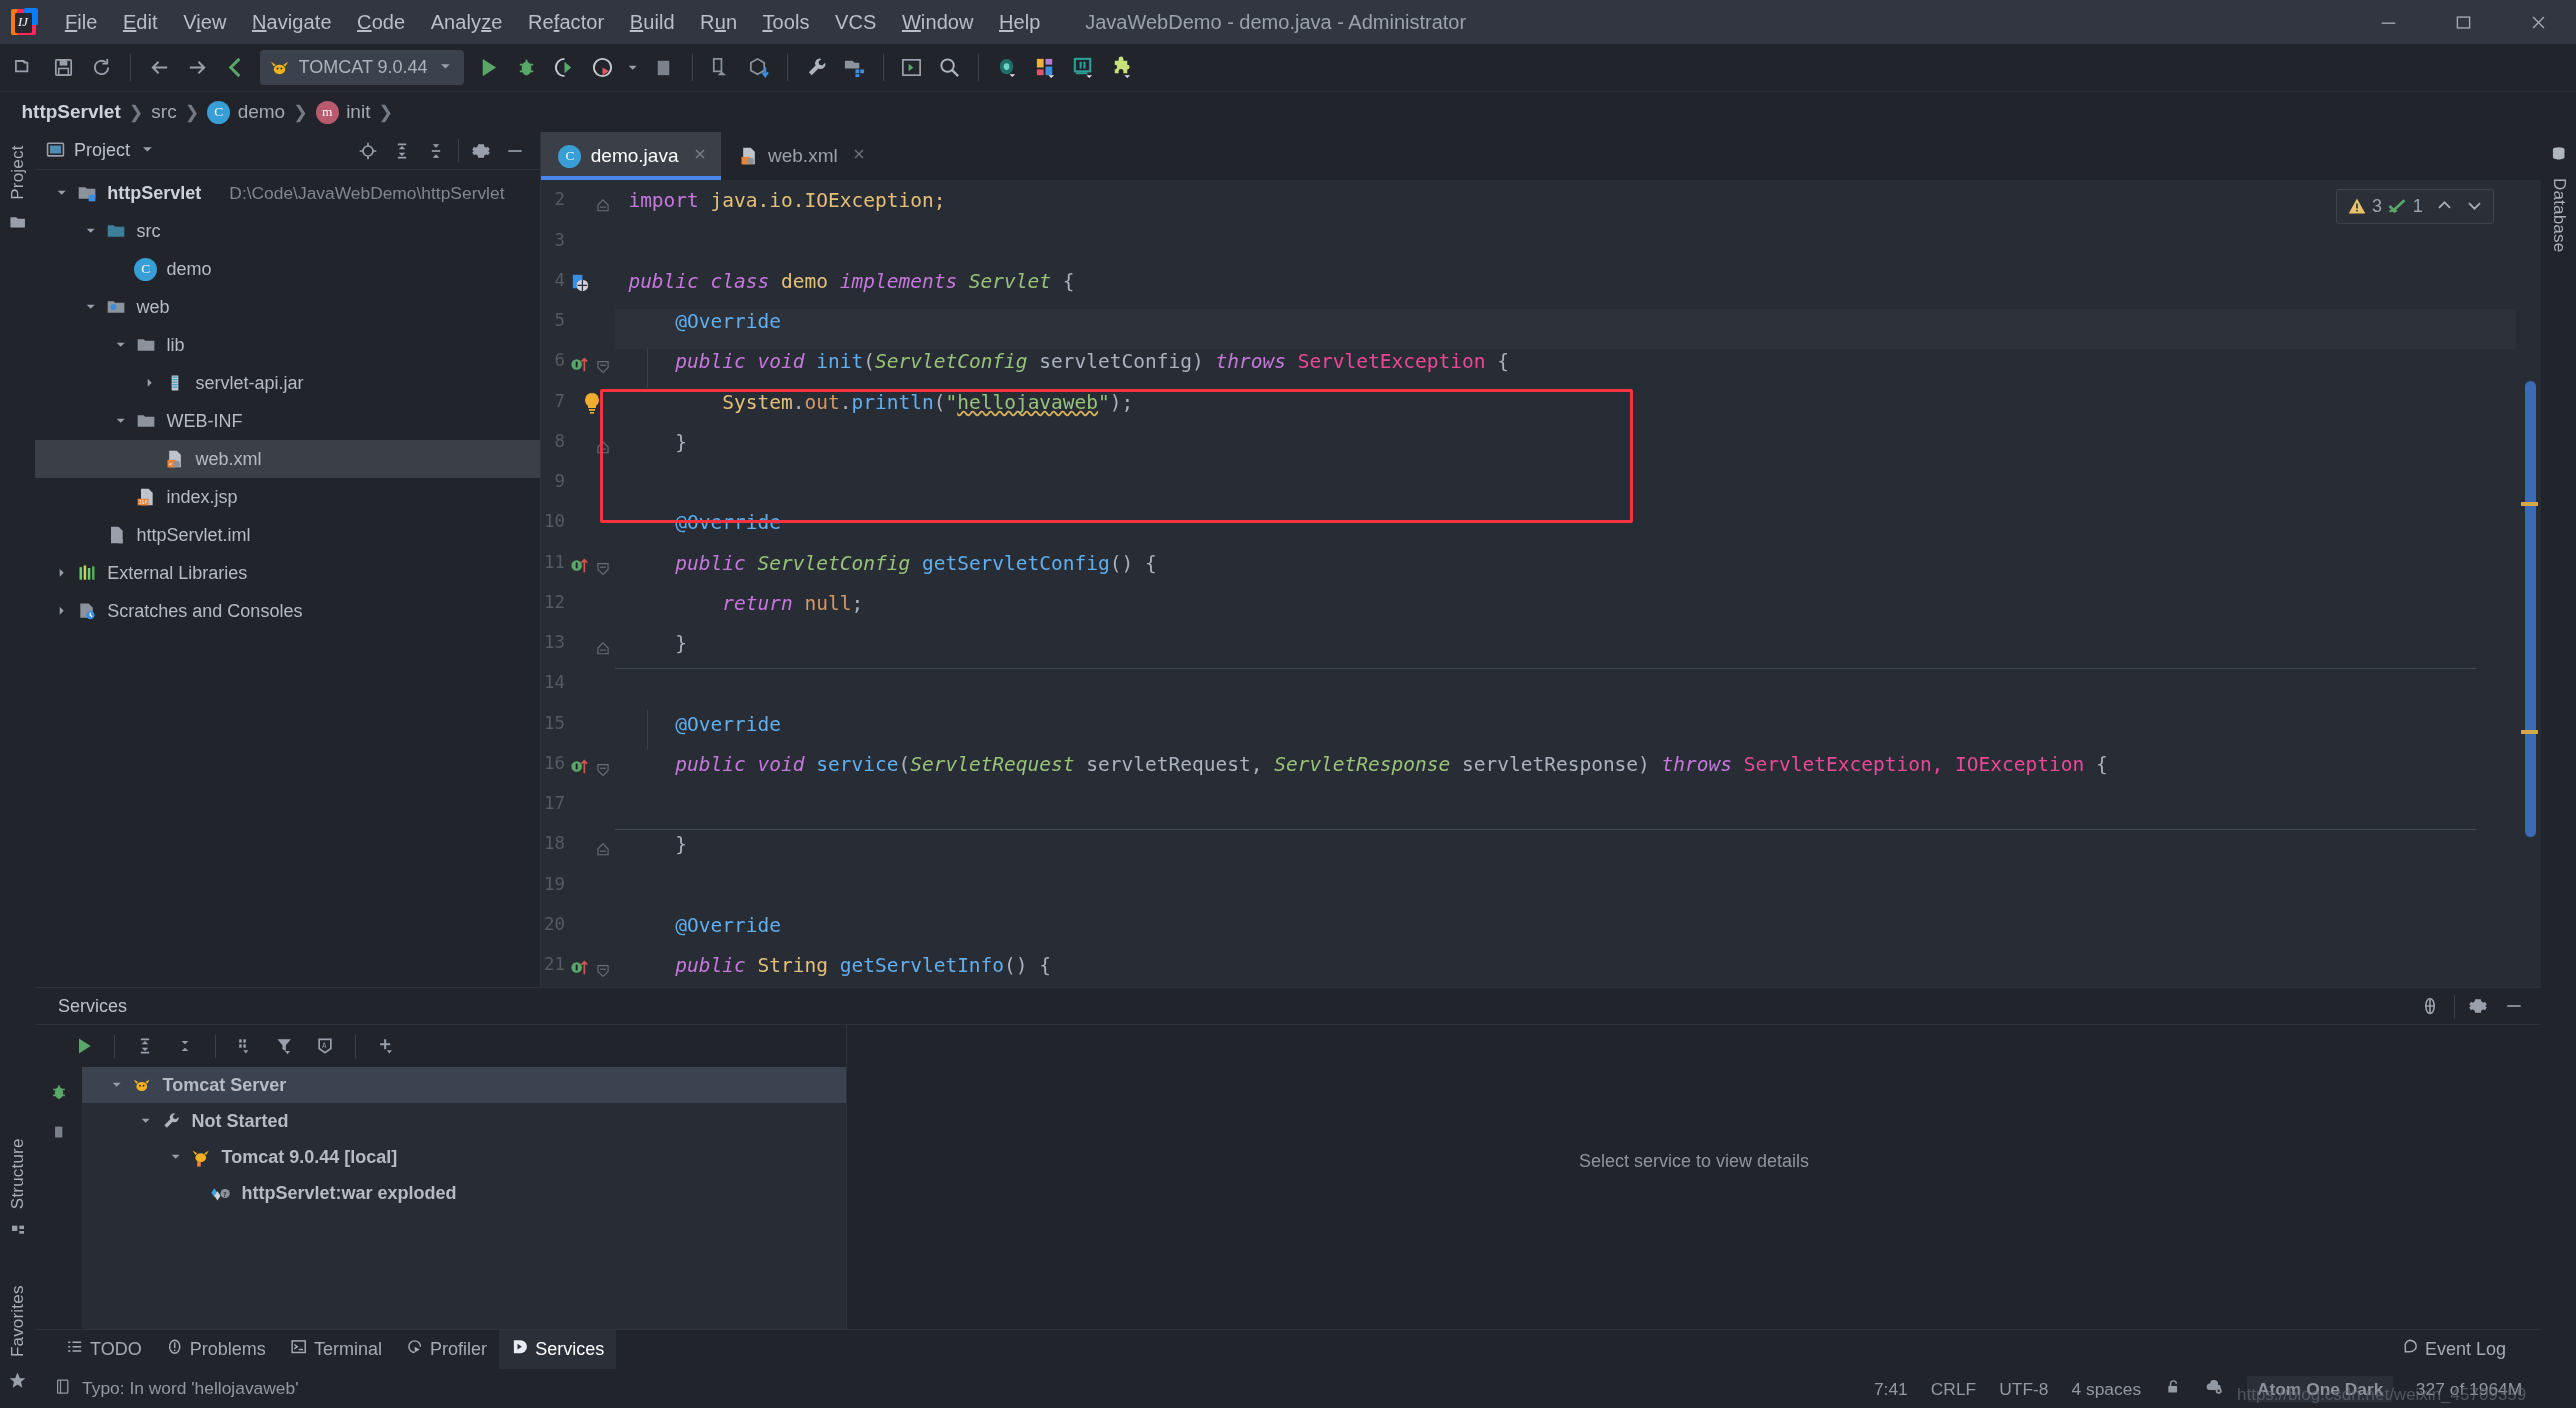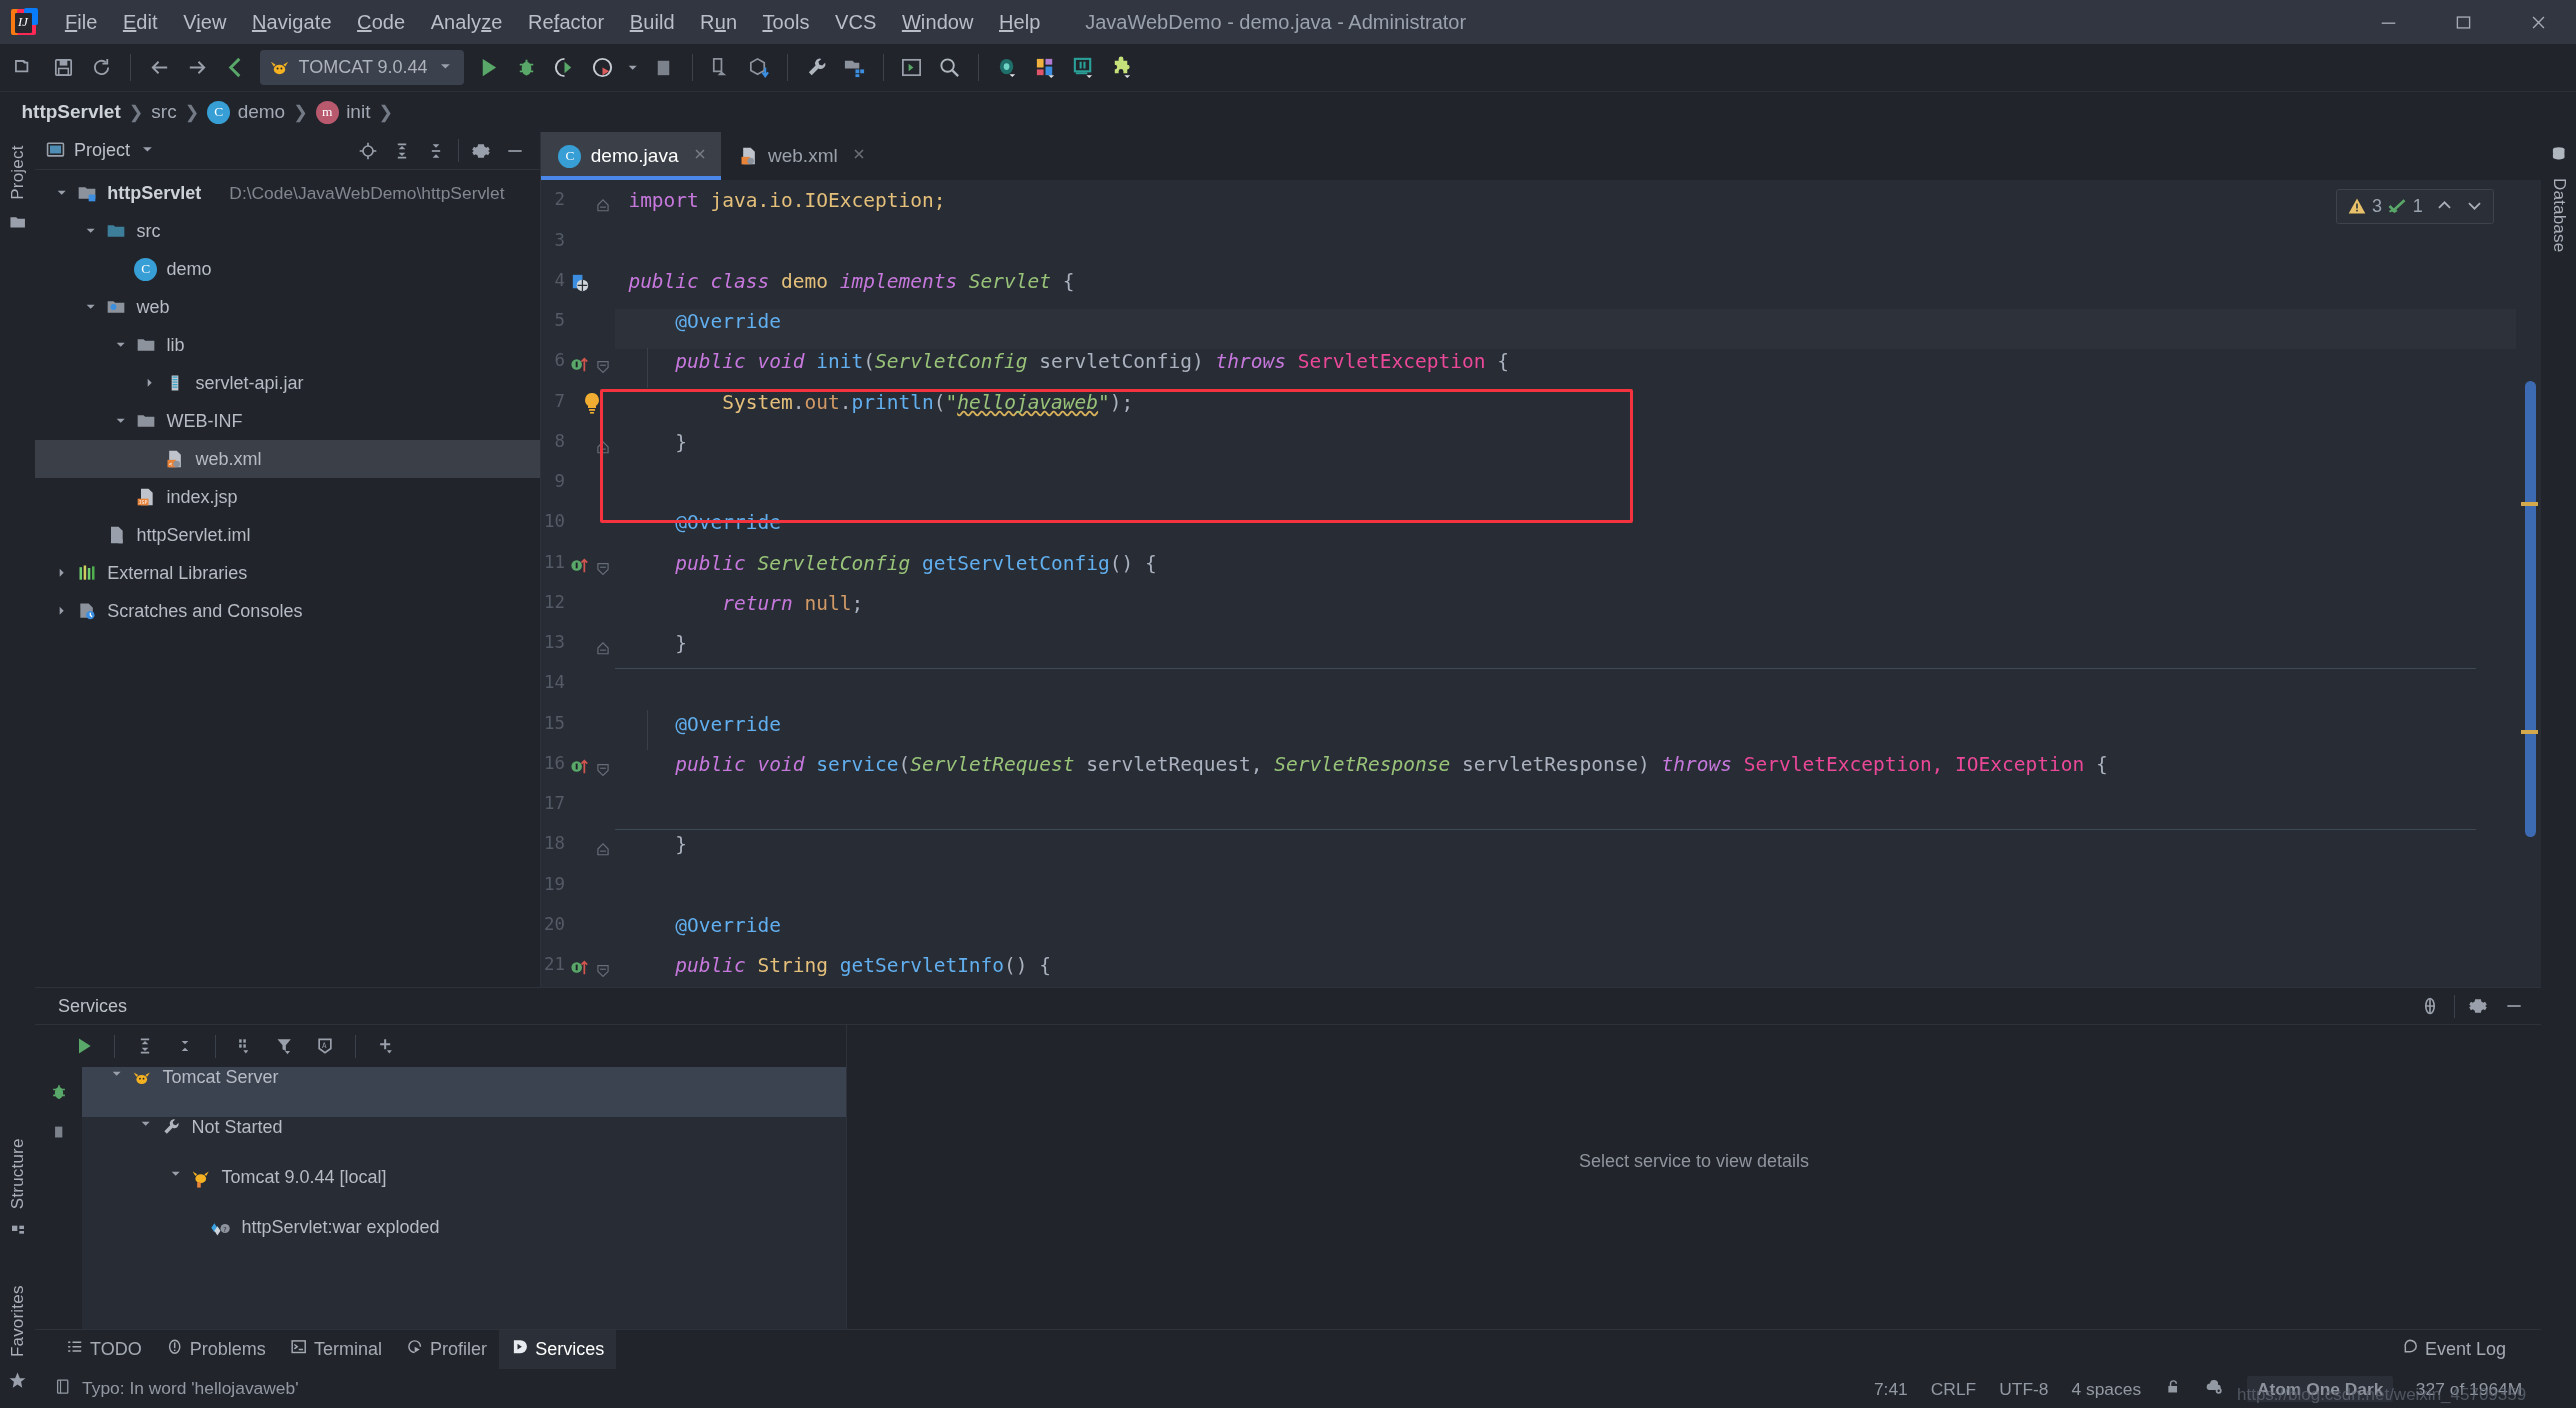--- a/index.html
+++ b/index.html
@@ -128,21 +128,21 @@
   .kw{ color:#c678dd; font-style:italic;}
   .kw2{ color:#c678dd;}
   .typ{ color:#e5c07b;}
   .cls{ color:#98c379; font-style:italic;}
   .mth{ color:#61afef;}
   .pln{ color:#abb2bf;}
   .str{ color:#98c379;}
   .ann{ color:#61afef;}
   .gry{ color:#ec4899;}
   .orng{ color:#d19a66;}
-  .typo{ text-decoration: underline wavy #d8b25b; text-decoration-skip-ink:none;font-style:italic;}
+  .typo{ text-decoration: underline wavy #d8b25b; text-decoration-skip-ink:none;}
   .fold-sep{ position:absolute; height:0.7px; background:#3e4a56;}
   .curline{ position:absolute; left:0; right:0; height:40px; background:#2c313a;}
   .indent-guide{ position:absolute; width:0.7px; background:#3b4048;}
   .redbox{ position:absolute; border:3.4px solid #f5333f; border-radius:2px; pointer-events:none;}
 
   .inspect{
     position:absolute; top:9.4px; right:47px; height:35px; display:flex; align-items:center;
     background:#2b2f37; border:0.7px solid #3e444e; border-radius:2.7px; padding:0 9.4px; gap:5.4px;
   }
   .insp-n{ font-size:18px; color:#9aa3b0;}
@@ -156,21 +156,21 @@
   .svc-head .acts{ margin-left:auto; display:flex; align-items:center;}
   .svc-head .acts .pp-act{ width:36px;height:34px;}
   .svc-main{ flex:1; display:flex; min-height:0; border-top:0.7px solid #2d323b;}
   .svc-left{ width:812px; flex:0 0 812px; display:flex; flex-direction:column; border-right:0.7px solid #2d323b;}
   .svc-tb{ height:42px; flex:0 0 42px; display:flex; align-items:center; padding-left:31px; gap:4px;}
   .svc-tb .pp-act{ width:36px; height:36px;}
   .svc-tb .sep{ width:0.7px;height:23px;background:#3b414b;margin:0 8px;}
   .svc-rail{ width:47px; flex:0 0 47px; display:flex; flex-direction:column; align-items:center; padding-top:14.8px; gap:19px;}
   .svc-tree-wrap{ flex:1; display:flex; min-height:0;}
   .svc-tree{ flex:1; background:#282c34; margin-right:0; }
-  .srow{ height:50px; display:flex; align-items:flex-start; font-size:18px; color:#b6bbc4; white-space:nowrap;}
+  .srow{ height:36px; display:flex; align-items:center; font-size:18px; color:#b6bbc4; white-space:nowrap;font-weight:bold;}
   .srow.sel{ background:#3b4250; }
   .svc-right{ flex:1; position:relative; background:#21252b;}
   .svc-placeholder{ position:absolute; left:50%; top:126px; transform:translateX(-50%); font-size:18px; color:#8f949d; white-space:nowrap;}
 
   
   .twbar{ height:40px; flex:0 0 40px; background:#21252b; display:flex; align-items:center; padding-left:19px; border-top:0.7px solid #2d323b;}
   .twb{ display:flex; align-items:center; height:40px; padding:0 12px; font-size:18px; color:#a5aab3; cursor:default; gap:6.7px;}
   .twb.active{ background:#2b2f37; color:#ffffff;}
   .twbar .right{ margin-left:auto; display:flex; align-items:center; padding-right:23px;}
 

